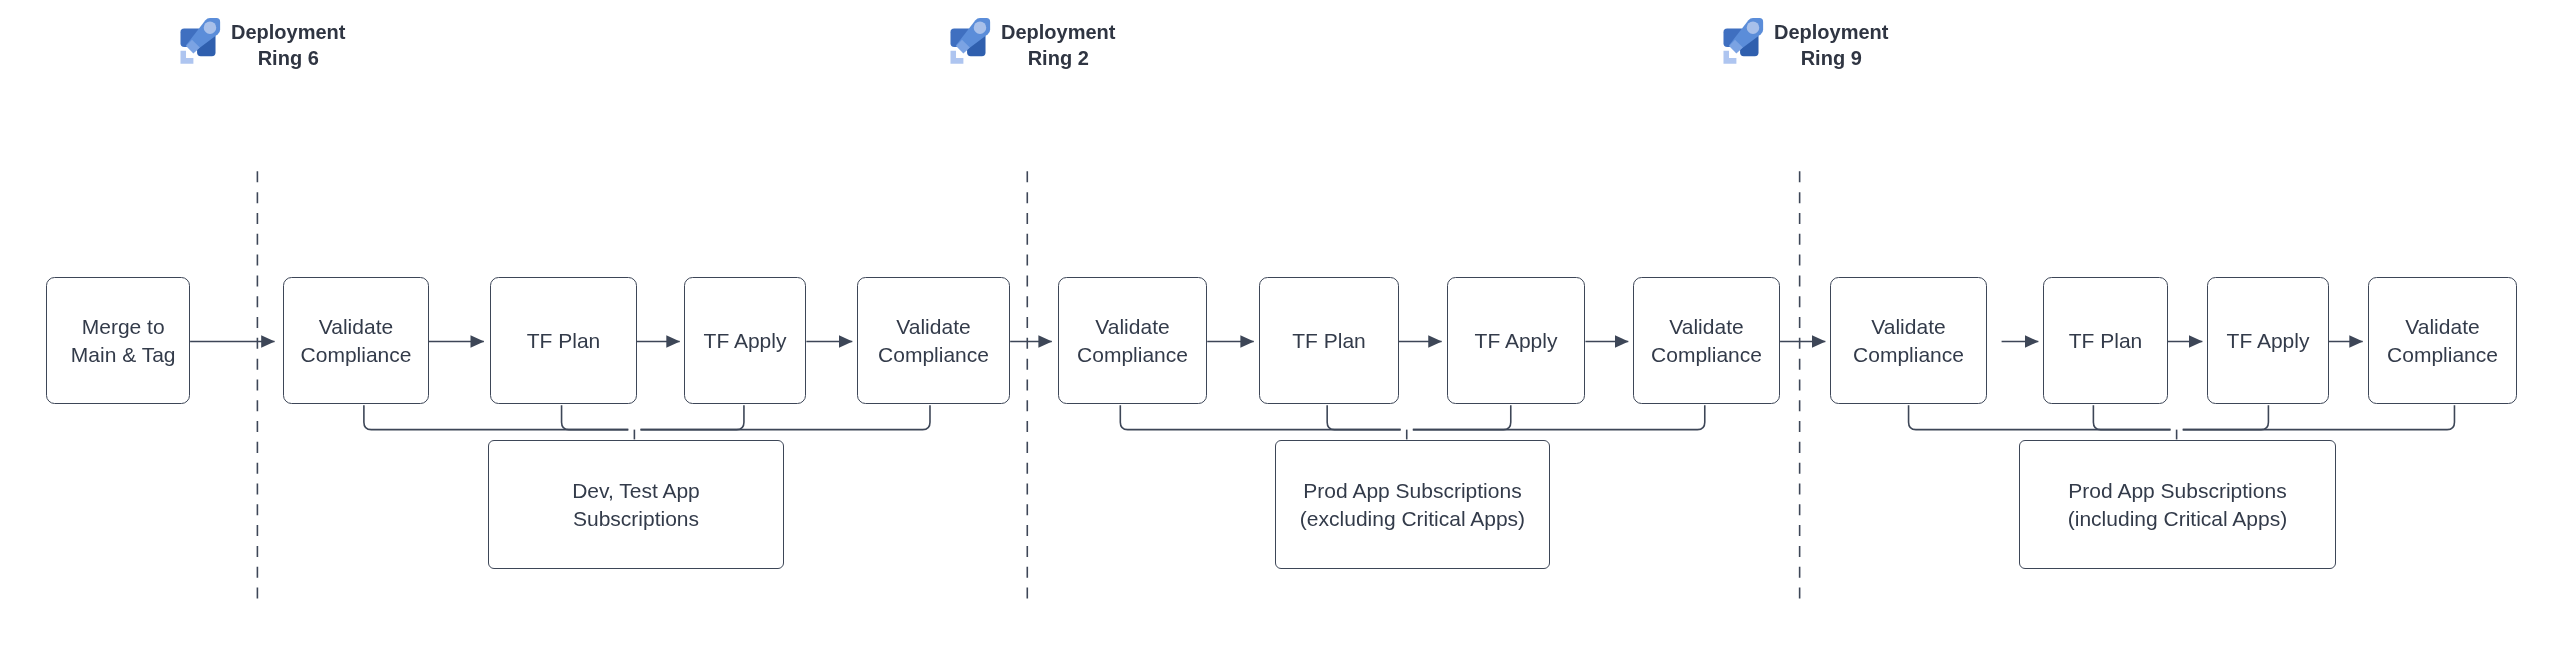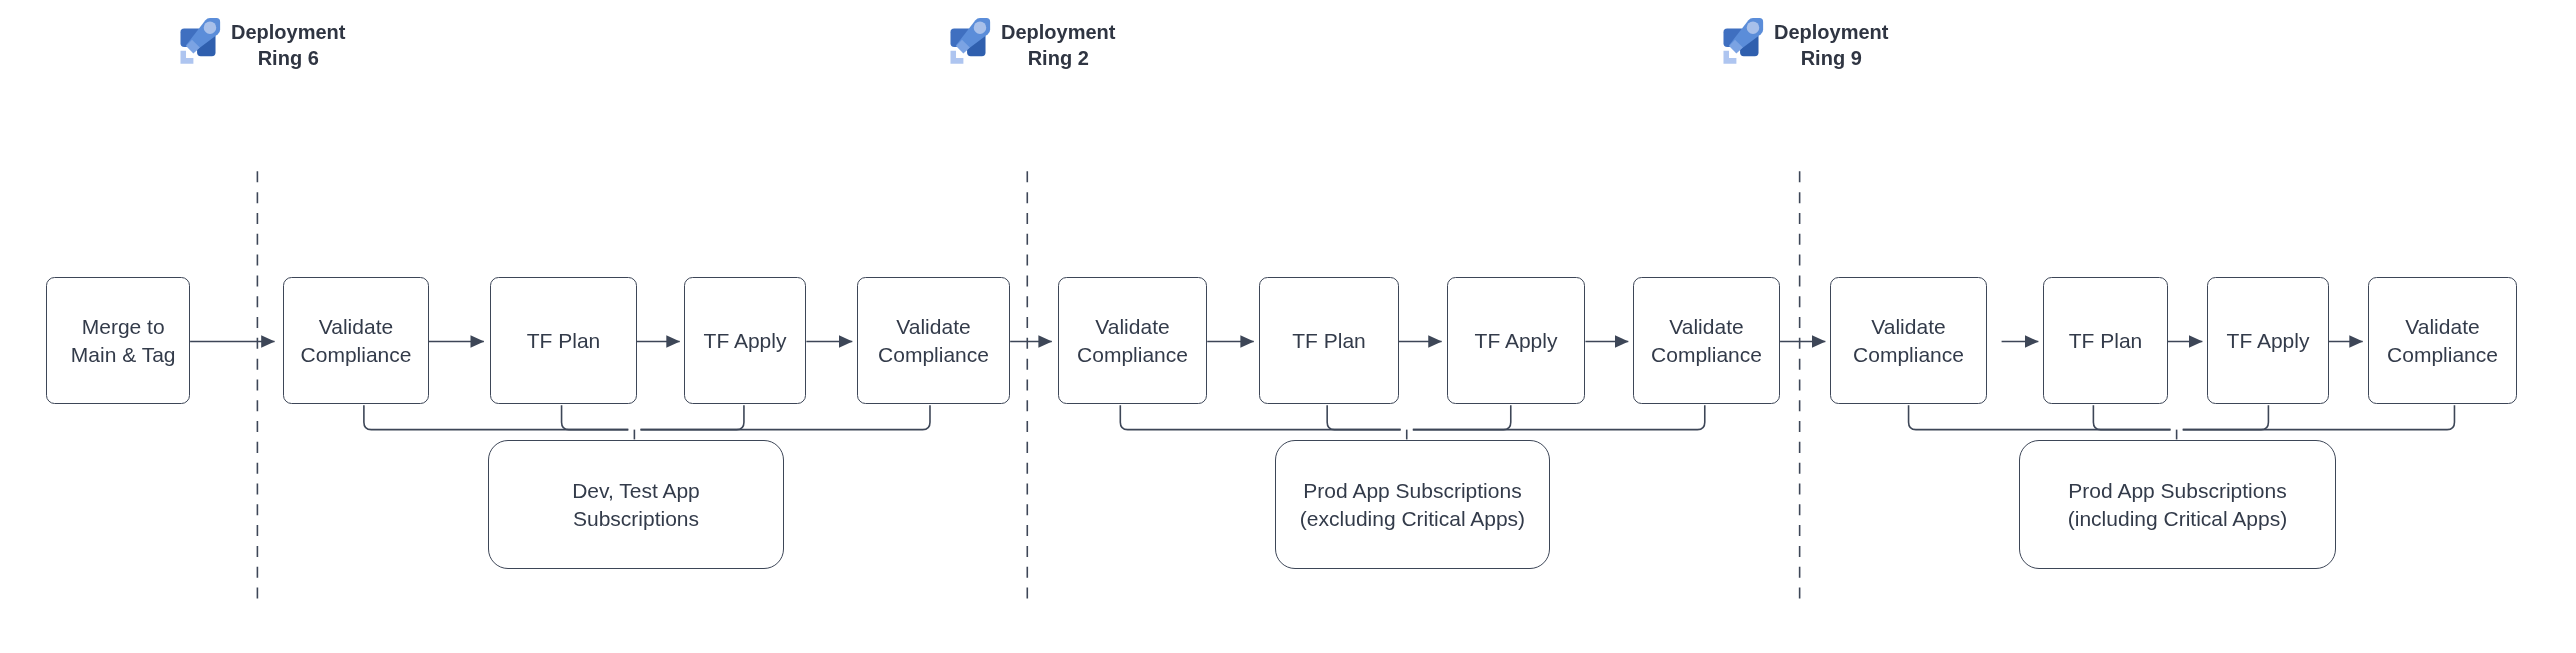--- a/index.html
+++ b/index.html
@@ -27,21 +27,21 @@
     padding:0 3.7px;
   }
   .node .txt{display:block;width:100%;}
 
   
   .group-box{
     position:absolute;
     box-sizing:border-box;
     background:#ffffff;
     border:1.5px solid #3d4657;
-    border-radius:20px;
+    border-radius:6px;
     display:flex;align-items:center;justify-content:center;
     text-align:center;
     line-height:1.3;
     font-size:21px;
     color:#333b4a;
     padding:0 8.6px;
   }
   .group-box .l1{display:block;font-weight:400;}
   .group-box .l2{display:block;font-weight:normal;}
 

